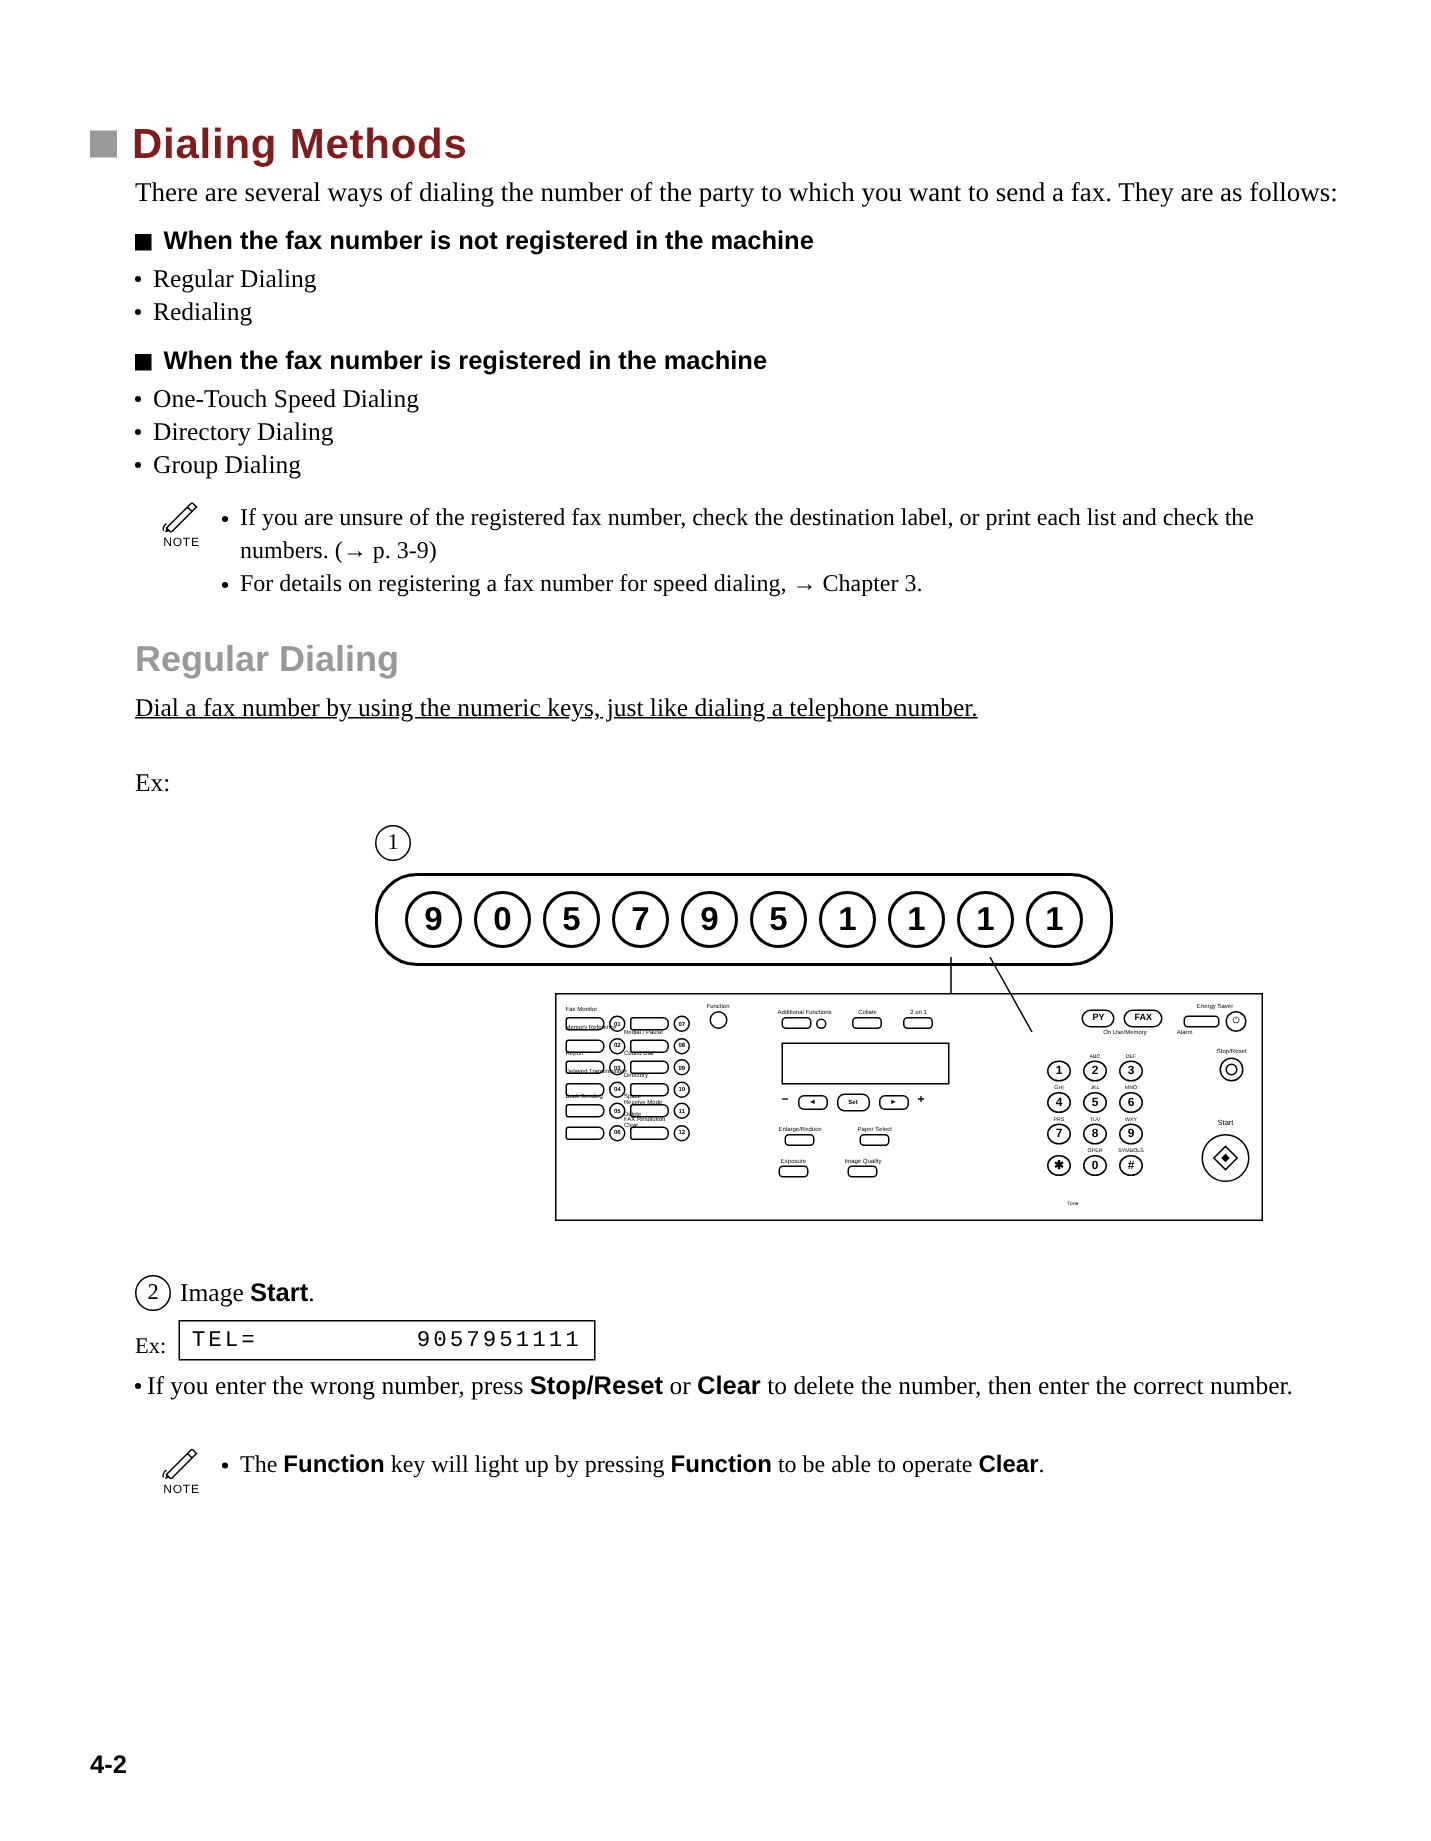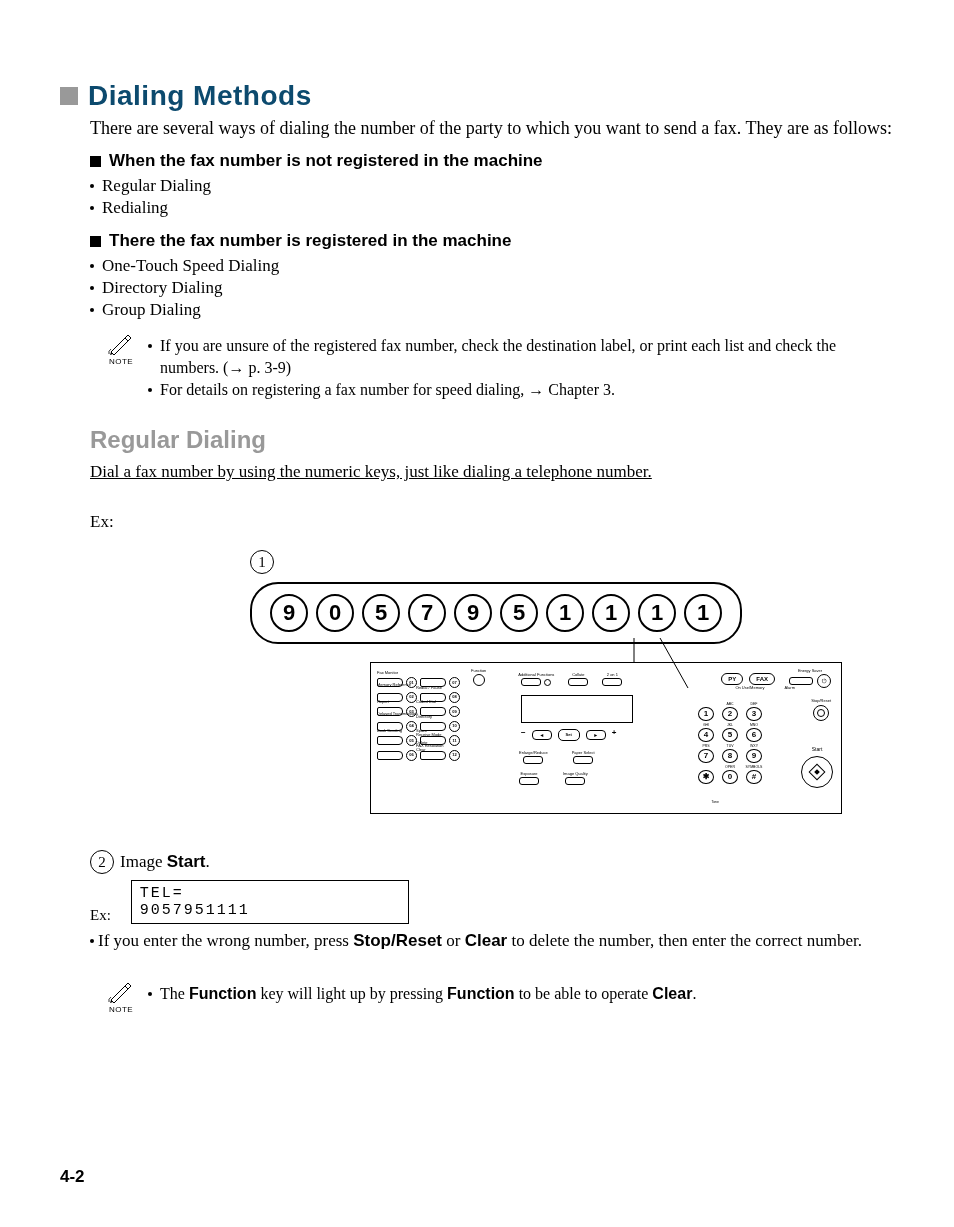--- a/index.html
+++ b/index.html
@@ -1,21 +1,21 @@
 <!DOCTYPE html>
 <html><head>
 <meta charset="utf-8">
 <style>
   @page { size: 954px 1227px; margin: 0; }
   html, body { margin: 0; padding: 0; width: 954px; height: 1227px; background: #fff; font-family: "Times New Roman", Times, serif; color: #000; }
   .page { padding: 80px 60px 40px 60px; box-sizing: border-box; position: relative; height: 100%; }
 
   .h1-row { display: flex; align-items: center; gap: 10px; margin-bottom: 6px; }
   .h1-square { width: 18px; height: 18px; background: #999; flex-shrink: 0; }
-  .h1-text { font-family: Arial, Helvetica, sans-serif; font-weight: 900; font-size: 28px; color: #0c4a6e; letter-spacing: 0.5px; }
+  .h1-text { font-family: Arial, Helvetica, sans-serif; font-weight: 900; font-size: 28px; color: #7f1d1d; letter-spacing: 0.5px; }
 
   .intro { font-size: 18px; margin: 4px 0 8px 30px; }
 
   .h3-row { display: flex; align-items: center; gap: 8px; margin: 12px 0 4px 30px; }
   .h3-square { width: 11px; height: 11px; background: #000; flex-shrink: 0; }
   .h3-text { font-family: Arial, Helvetica, sans-serif; font-weight: bold; font-size: 17px; }
 
   .bullets { margin: 0 0 0 30px; }
   .bullet-row { display: flex; align-items: flex-start; gap: 8px; font-size: 17px; line-height: 1.3; }
   .dot { width: 4px; height: 4px; background: #000; border-radius: 50%; margin-top: 9px; flex-shrink: 0; }
@@ -129,21 +129,21 @@
         <span>Regular Dialing</span>
       </div>
     <div class="bullet-row">
         <div class="dot"></div>
         <span>Redialing</span>
       </div>
   </div>
 
   <div class="h3-row">
     <div class="h3-square"></div>
-    <div class="h3-text">There the fax number is registered in the machine</div>
+    <div class="h3-text">When the fax number is registered in the machine</div>
   </div>
   <div class="bullets">
     <div class="bullet-row">
         <div class="dot"></div>
         <span>One-Touch Speed Dialing</span>
       </div>
     <div class="bullet-row">
         <div class="dot"></div>
         <span>Directory Dialing</span>
       </div>
@@ -406,21 +406,21 @@
 
   <div class="step2">
     <div class="circled-step" style="margin-bottom:0;">2</div>
     <div>
       <span>Image </span><b class="sans">Start</b><span>.</span>
     </div>
   </div>
 
   <div class="lcd-row">
     <span class="ex-small">Ex:</span>
-    <div class="lcd-display" style="margin-left:16px;flex-direction:column;">
+    <div class="lcd-display" style="margin-left:4px;">
       <span>TEL=</span>
       <span>9057951111</span>
     </div>
   </div>
 
   <div class="bullet-para">
     <div class="dot" style="margin-top:9px"></div>
     <div class="content">
       <span>If you enter the wrong number, press </span><b class="sans">Stop/Reset</b><span> or </span><b class="sans">Clear</b><span> to delete the number, then enter the correct number.</span>
     </div>

